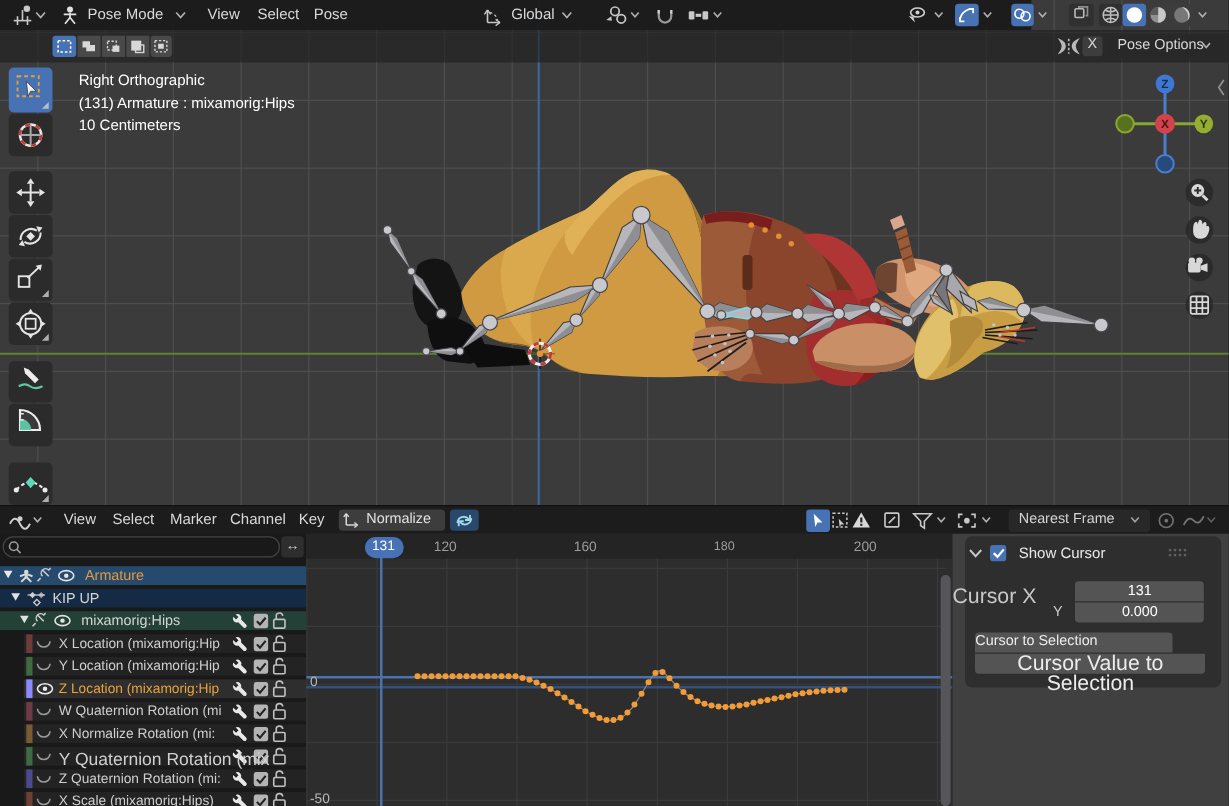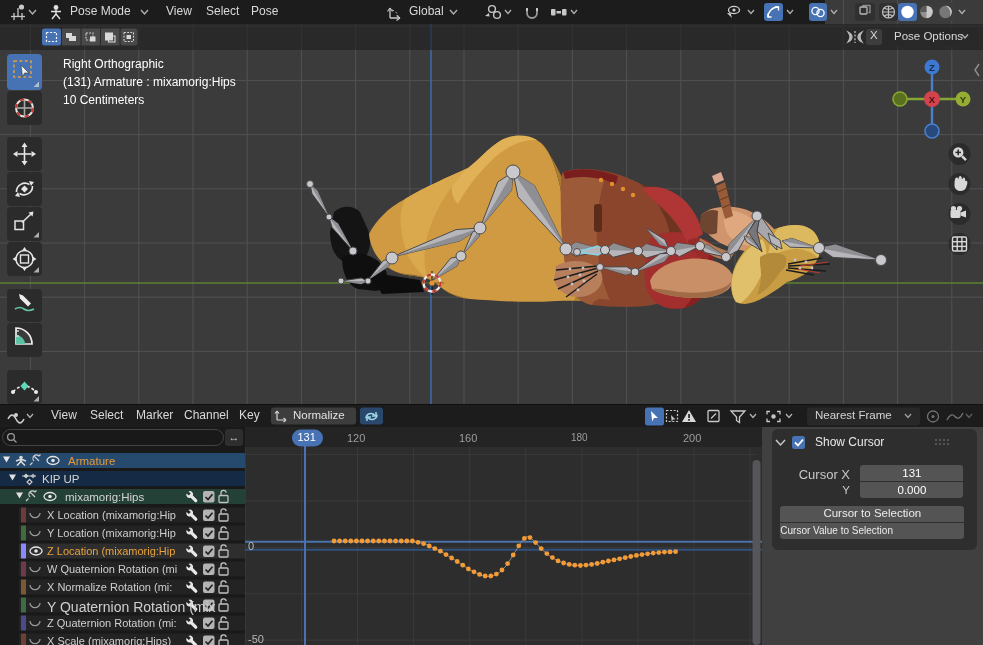--- a/index.html
+++ b/index.html
@@ -729,18 +729,18 @@
           <circle cx="186" cy="13" r="1.1"></circle>
    <circle cx="174" cy="17" r="1.1"></circle>
           <circle cx="178" cy="17" r="1.1"></circle>
           <circle cx="182" cy="17" r="1.1"></circle>
           <circle cx="186" cy="17" r="1.1"></circle>
   </g>
  </svg>
  <span class="abs" style="left:53px;top:8px;color:#e8e8e8;font-size:12px">Show Cursor</span>
  <div class="abs" style="left:98.4px;top:37.5px;width:103px;height:16px;background:#545454;border-radius:3px 3px 0 0;color:#fff;font-size:11.5px;text-align:center;line-height:16px">131</div>
  <div class="abs" style="left:98.4px;top:54.5px;width:103px;height:16px;background:#545454;border-radius:0 0 3px 3px;color:#fff;font-size:11.5px;text-align:center;line-height:16px">0.000</div>
- <span class="abs" style="left:0;top:39.5px;width:88px;text-align:right;color:#c8c8c8;font-size:13px;display:inline-block">Cursor X</span>
+ <span class="abs" style="left:0;top:39.5px;width:88px;text-align:left;color:#c8c8c8;font-size:17px;display:inline-block">Cursor X</span>
  <span class="abs" style="left:0;top:56.5px;width:88px;text-align:right;color:#c8c8c8;font-size:11.5px;display:inline-block">Y</span>
- <div class="abs" style="left:18.3px;top:79px;width:184px;height:15.5px;background:#545454;border-radius:3px 3px 0 0;color:#ececec;font-size:11.5px;text-align:center;line-height:15.5px">Cursor to Selection</div>
- <div class="abs" style="left:18.3px;top:95.5px;width:184px;height:16px;background:#545454;border-radius:0 0 3px 3px;color:#ececec;font-size:10px;text-align:left;line-height:16px">Cursor Value to Selection</div>
+ <div class="abs" style="left:18.3px;top:79px;width:158px;height:15.5px;background:#545454;border-radius:3px 3px 0 0;color:#ececec;font-size:11.5px;line-height:15.5px">Cursor to Selection</div>
+ <div class="abs" style="left:18.3px;top:95.5px;width:184px;height:16px;background:#545454;border-radius:0 0 3px 3px;color:#ececec;font-size:17px;text-align:center;line-height:16px">Cursor Value to Selection</div>
 </div>
 
 </div>
 </body></html>

